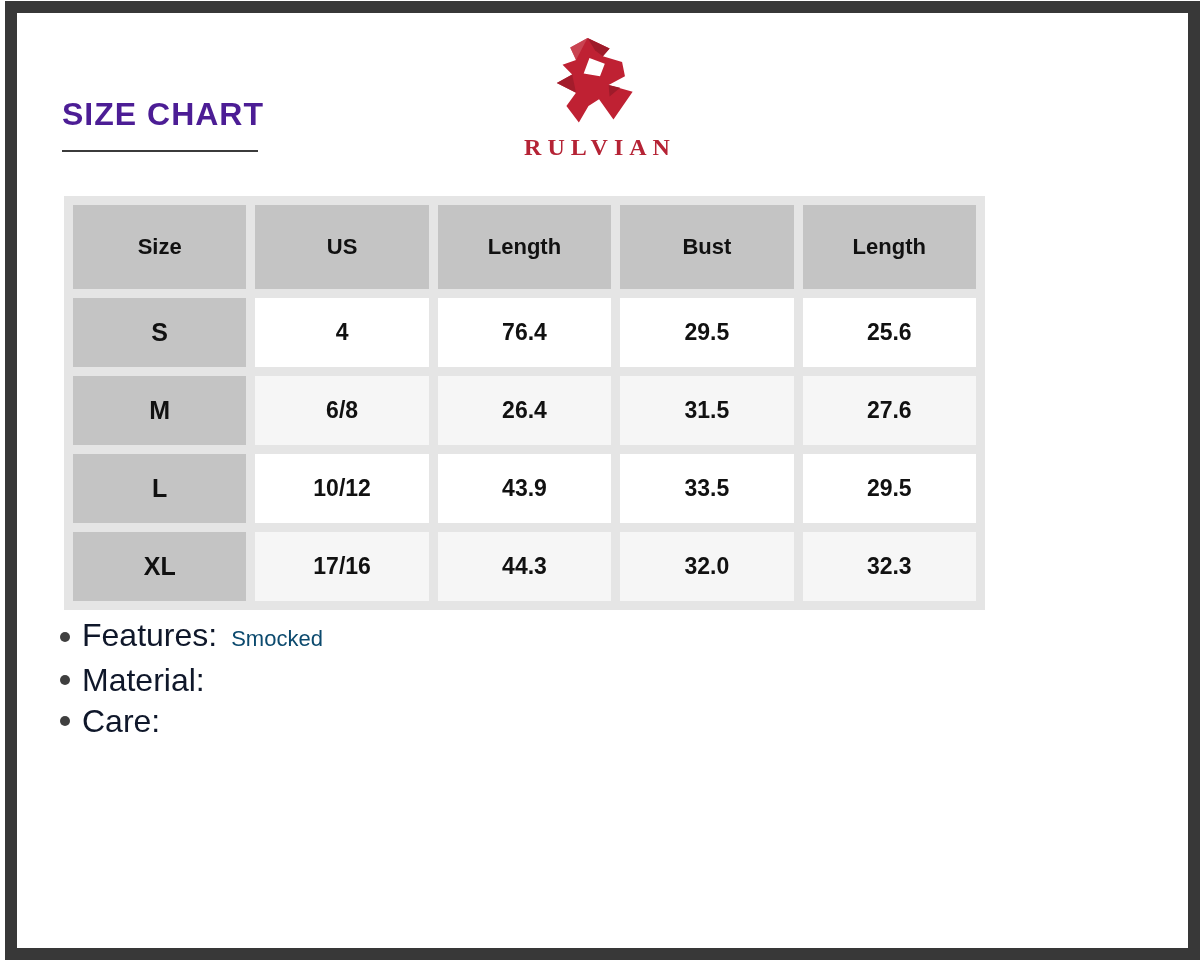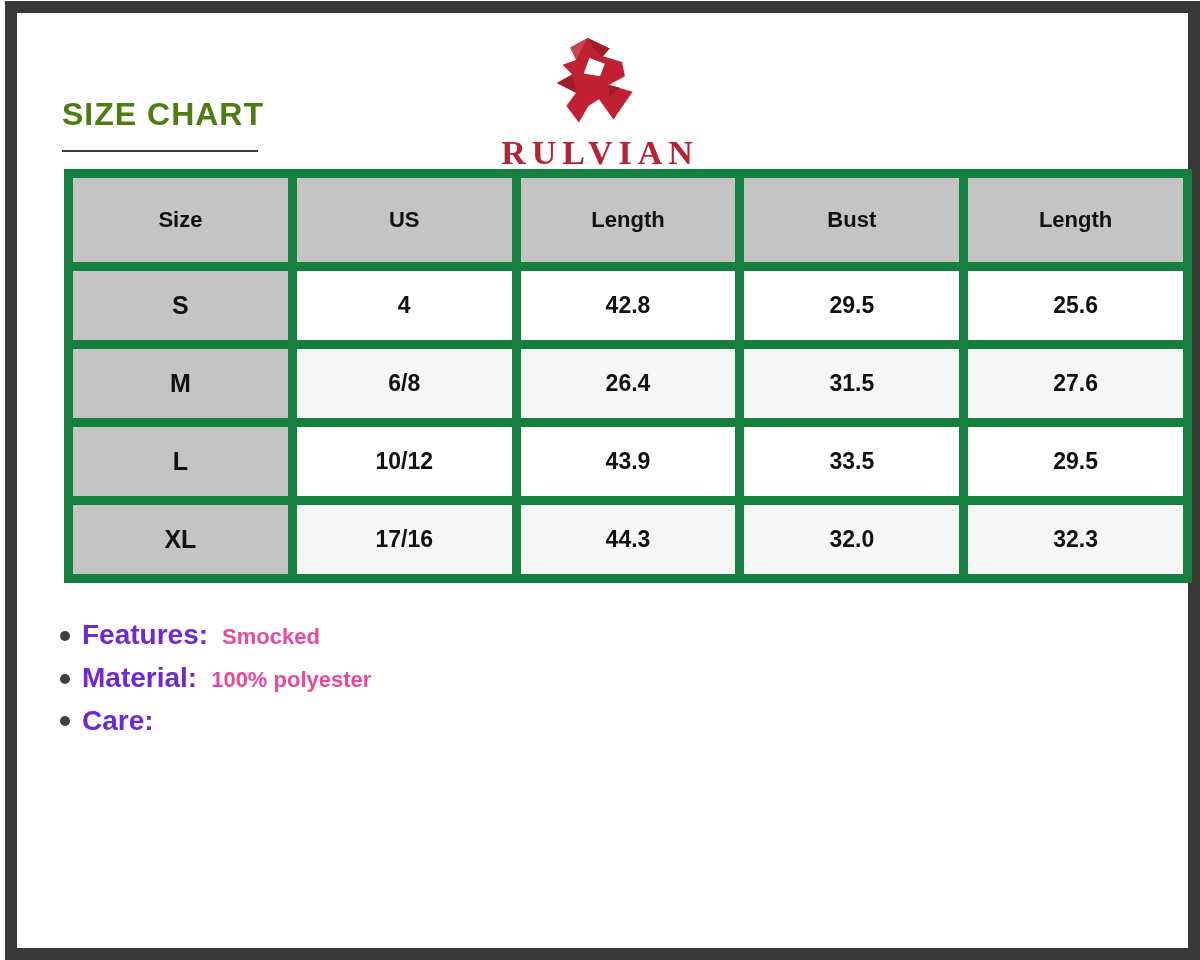--- a/index.html
+++ b/index.html
@@ -27,21 +27,21 @@
   .title-block {
     position: absolute;
     left: 62px;
     top: 96px;
   }
   .page-title {
     margin: 0;
     font-size: 32px;
     font-weight: bold;
     letter-spacing: 1px;
-    color: #4d7c0f;
+    color: #4c1d95;
     white-space: nowrap;
     text-align: center;
   }
   .title-underline {
     width: 196px;
     height: 0;
     border-top: 2.5px solid #3b3b3b;
     margin-top: 17px;
   }
   .logo-block {
@@ -54,32 +54,32 @@
   .logo-mark {
     width: 98px;
     height: 96px;
     display: block;
     margin: 0 auto;
   }
   .brand-name {
     margin-top: 2px;
     font-family: "Liberation Serif", serif;
     font-weight: bold;
-    font-size: 34px;
+    font-size: 24px;
     letter-spacing: 6px;
     color: #b52335;
   }
   table.size-table {
     position: absolute;
     left: 64px;
-    top: 169px;
-    width: 1128px;
+    top: 196px;
+    width: 921px;
     border-collapse: separate;
     border-spacing: 9px;
-    background: #15803d;
+    background: #e5e5e5;
     table-layout: fixed;
   }
   .size-table th {
     background: #c4c4c4;
     height: 84px;
     font-size: 22px;
     font-weight: bold;
     color: #111111;
     text-align: center;
     padding: 0;
@@ -120,30 +120,30 @@
   .bullet {
     width: 10px;
     height: 10px;
     border-radius: 50%;
     background: #3f3f3f;
     margin-right: 12px;
     align-self: center;
     flex: none;
   }
   .detail-label {
-    font-size: 28px;
-    font-weight: bold;
-    color: #6d28d9;
+    font-size: 32px;
+    font-weight: normal;
+    color: #0f172a;
     margin-right: 14px;
     white-space: nowrap;
   }
   .detail-value {
     font-size: 22px;
-    font-weight: bold;
-    color: #ec4899;
+    font-weight: normal;
+    color: #0c4a6e;
     white-space: nowrap;
   }
 </style>
 </head>
 <body>
 
 <div class="page">
 
   <div class="frame"></div>
 
@@ -171,21 +171,21 @@
         <th>US</th>
         <th>Length</th>
         <th>Bust</th>
         <th>Length</th>
       </tr>
     </thead>
     <tbody>
       <tr>
         <td class="size-col">S</td>
         <td>4</td>
-        <td>42.8</td>
+        <td>76.4</td>
         <td>29.5</td>
         <td>25.6</td>
       </tr>
       <tr class="alt">
         <td class="size-col">M</td>
         <td>6/8</td>
         <td>26.4</td>
         <td>31.5</td>
         <td>27.6</td>
       </tr>
@@ -208,21 +208,20 @@
 
   <ul class="details">
     <li>
       <span class="bullet"></span>
       <span class="detail-label">Features:</span>
       <span class="detail-value">Smocked</span>
     </li>
     <li>
       <span class="bullet"></span>
       <span class="detail-label">Material:</span>
-      <span class="detail-value">100% polyester</span>
     </li>
     <li>
       <span class="bullet"></span>
       <span class="detail-label">Care:</span>
     </li>
   </ul>
 
 </div>
 
 </body></html>

